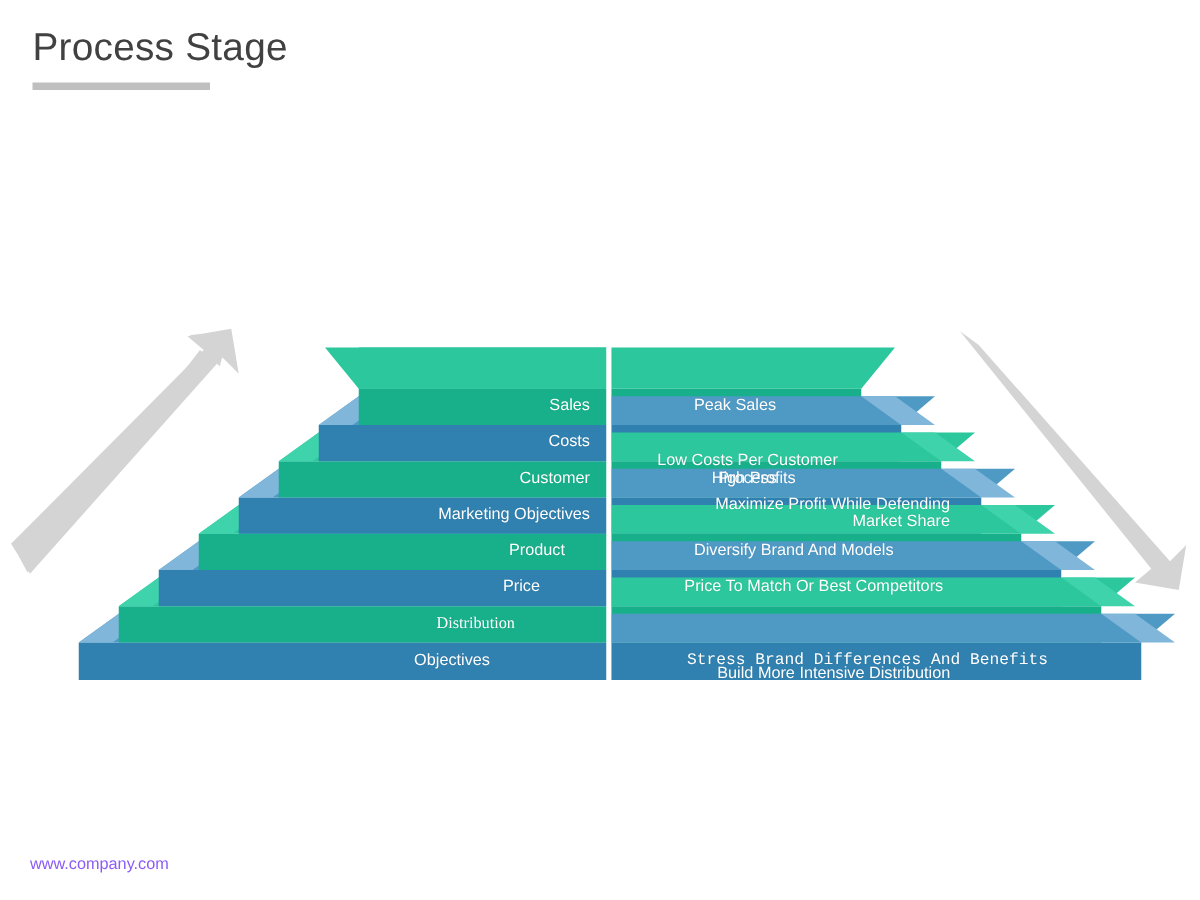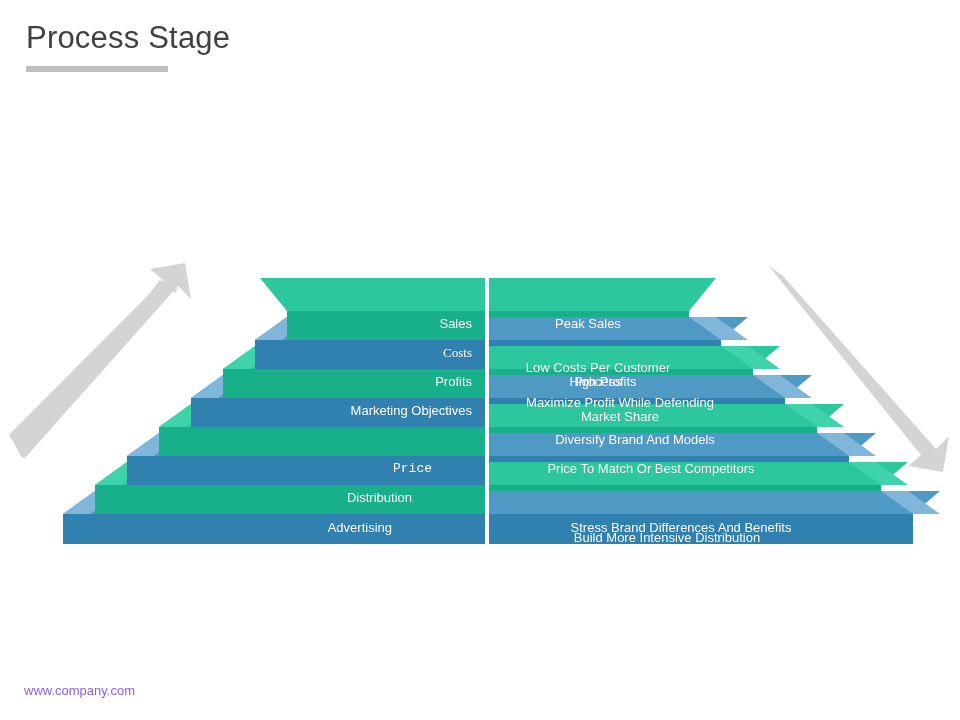--- a/index.html
+++ b/index.html
@@ -209,33 +209,34 @@
     </g>
 
     <g>
       <polygon fill="#d4d4d4" points="768,7 783,18 936,191 949,178 943,214 908,208 921,197"></polygon>
     </g>
   </svg>
 
   <div class="label-layer">
 
     <span class="step-label label-left" style="left:120px; top:59px; width:352px;">Sales</span>
-    <span class="step-label label-left" style="left:120px; top:88px; width:352px;font-family:Liberation Serif, serif;">Costs</span>
-    <span class="step-label label-left" style="left:120px; top:117px; width:352px;">Profits</span>
+    <span class="step-label label-left" style="left:120px; top:88px; width:352px;">Costs</span>
+    <span class="step-label label-left" style="left:120px; top:117px; width:352px;">Customer</span>
     <span class="step-label label-left" style="left:120px; top:146px; width:352px;">Marketing Objectives</span>
-    <span class="step-label label-left" style="left:80px; top:204px; width:352px;font-family:Liberation Mono, monospace;">Price</span>
-    <span class="step-label label-left" style="left:60px; top:233px; width:352px;">Distribution</span>
-    <span class="step-label label-left" style="left:40px; top:263px; width:352px;">Advertising</span>
+    <span class="step-label label-left" style="left:100px; top:175px; width:352px;">Product</span>
+    <span class="step-label label-left" style="left:80px; top:204px; width:352px;">Price</span>
+    <span class="step-label label-left" style="left:60px; top:233px; width:352px;font-family:Liberation Serif, serif;">Distribution</span>
+    <span class="step-label label-left" style="left:40px; top:263px; width:352px;">Objectives</span>
 
     <span class="step-label label-right" style="left:495px; top:59px; width:186px;">Peak Sales</span>
     <span class="step-label label-right" style="left:505px; top:80px; width:186px;margin-top:23px;">Low Costs Per Customer
 Process</span>
     <span class="step-label label-right" style="left:495px; top:117px; width:216px;">High Profits</span>
-    <span class="step-label label-right" style="left:497px; top:138px; width:246px;">Maximize Profit While Defending
+    <span class="step-label label-right" style="left:514px; top:138px; width:246px;text-align:right;">Maximize Profit While Defending
 Market Share</span>
     <span class="step-label label-right" style="left:495px; top:175px; width:280px;">Diversify Brand And Models</span>
     <span class="step-label label-right" style="left:495px; top:204px; width:312px;text-align:center;">Price To Match Or Best Competitors</span>
     <span class="step-label label-right" style="left:495px; top:233px; width:344px;margin-top:40px;">Build More Intensive Distribution</span>
-    <span class="step-label label-right" style="left:493px; top:263px; width:376px;">Stress Brand Differences And Benefits</span>
+    <span class="step-label label-right" style="left:506px; top:263px; width:376px;font-family:Liberation Mono, monospace;">Stress Brand Differences And Benefits</span>
   </div>
 </div>
 
 <div id="footer-url">www.company.com</div>
 
 </body></html>

